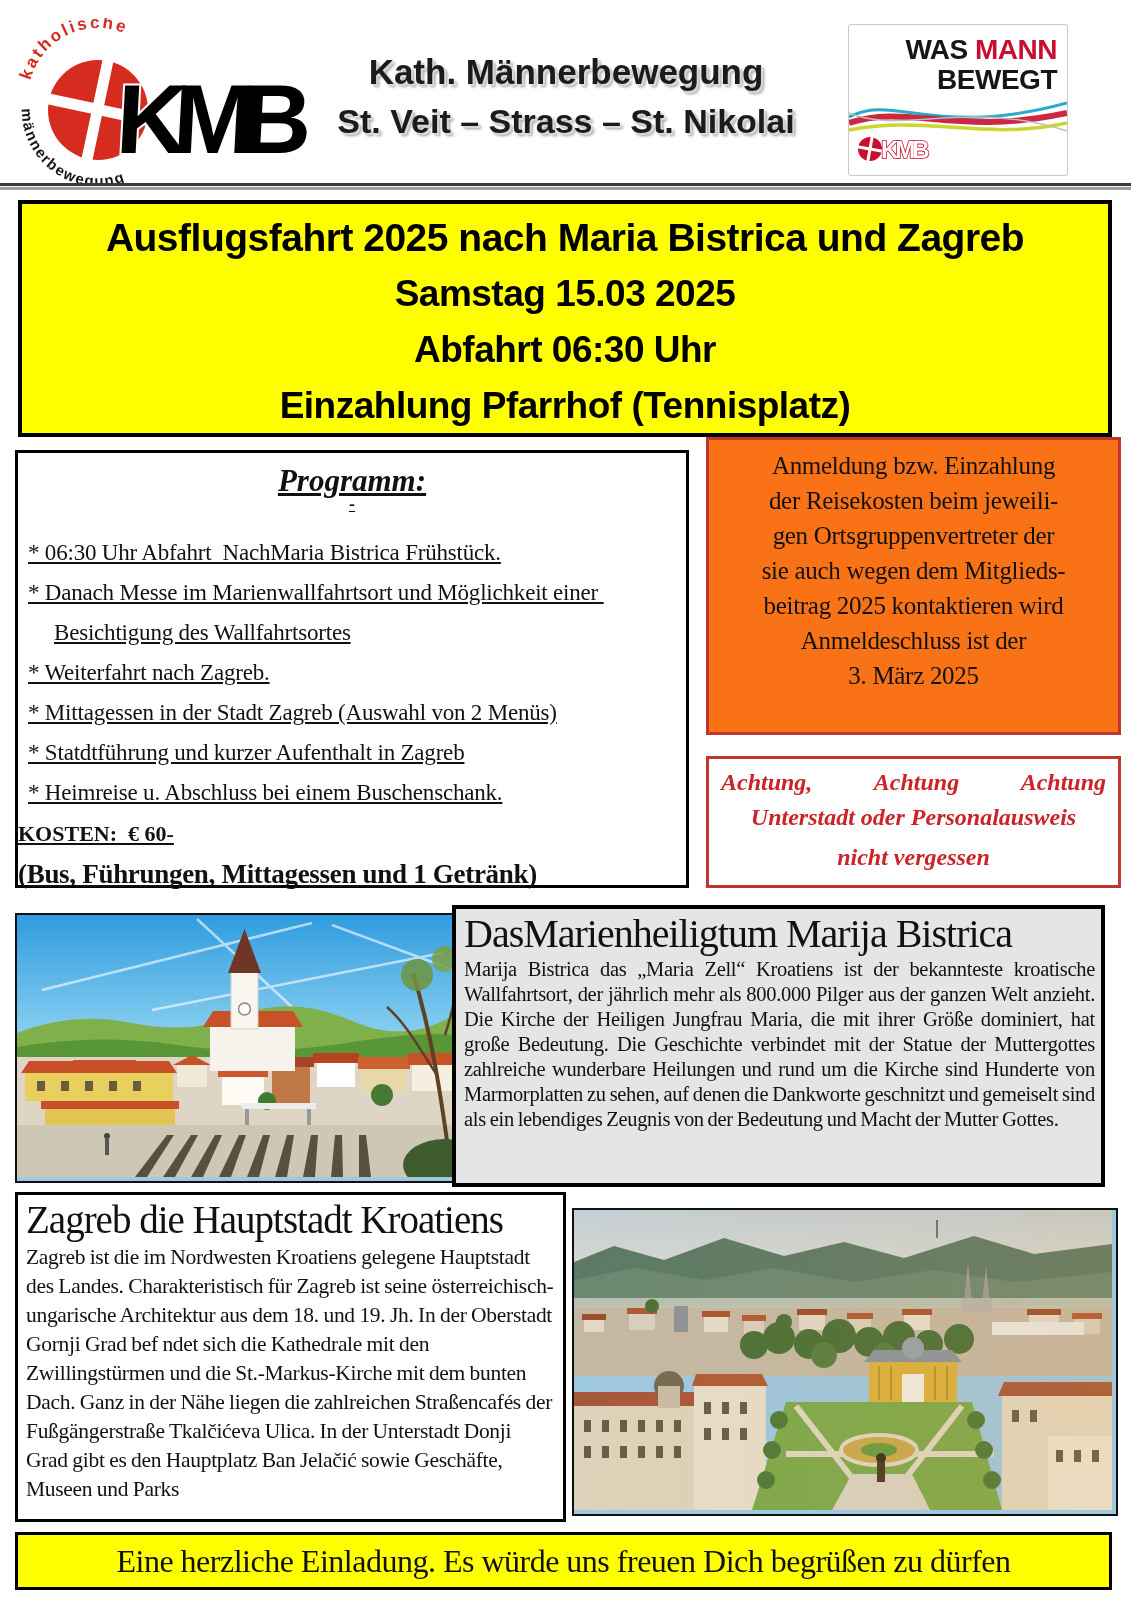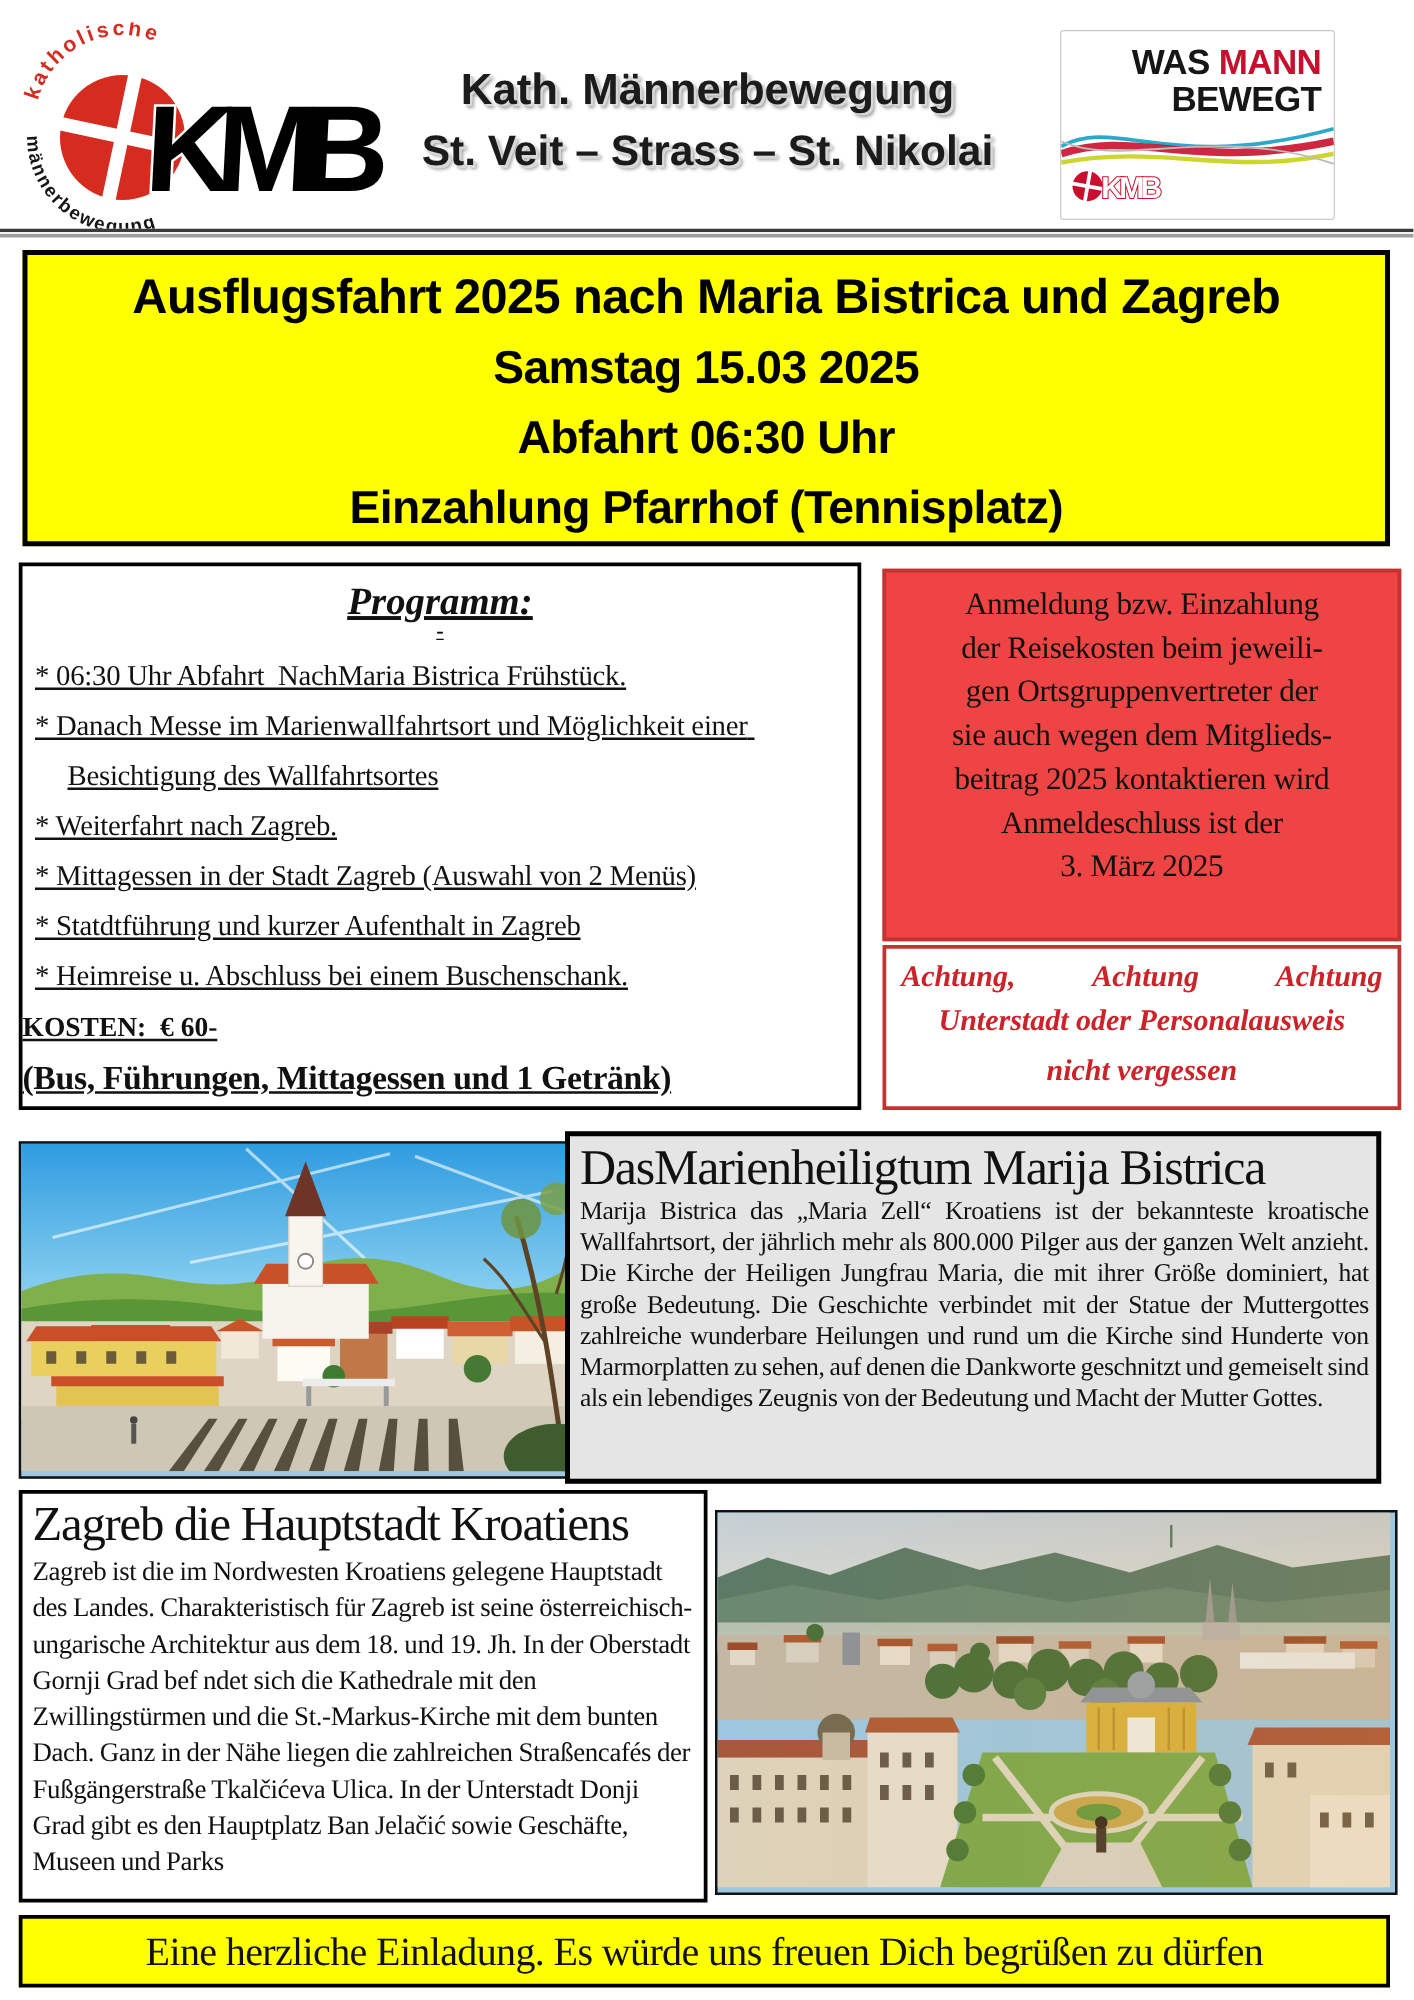--- a/index.html
+++ b/index.html
@@ -31,27 +31,27 @@
   .banner{left:18px;top:200px;width:1086px;height:229px;background:var(--yellow);
     border:4px solid #000;text-align:center;
     font-family:"Liberation Sans","DejaVu Sans",sans-serif;font-weight:bold;color:#000;}
   .banner-line{font-size:37px;line-height:40px;margin-top:16px;letter-spacing:-0.5px;}
   .banner-line:first-child{font-size:39px;margin-top:14px;}
 
   
   .program-box{left:15px;top:450px;width:668px;height:432px;border:3px solid #000;background:#fff;text-decoration:underline;}
   .program-title{margin-top:10px;text-align:center;font-size:31px;font-weight:bold;font-style:italic;text-decoration:underline;}
   .program-mark{text-align:center;font-size:18px;line-height:10px;font-weight:bold;}
-  .prog-items{margin:12px 8px 0 10px;}
+  .prog-items{margin:24px 8px 0 10px;}
   .prog-item{font-size:23px;line-height:40px;padding-left:26px;text-indent:-26px;white-space:pre-wrap;letter-spacing:-0.2px;}
   .program-cost{text-align:left;font-size:22px;font-weight:bold;margin-top:8px;white-space:pre-wrap;}
   .program-cost-note{font-size:27px;font-weight:bold;margin-top:12px;letter-spacing:-0.3px;}
 
   
-  .reg-box{left:706px;top:455px;width:409px;height:292px;border:3px solid var(--box-red);background:#ef4444;}
+  .reg-box{left:706px;top:437px;width:409px;height:292px;border:3px solid var(--box-red);background:#f97316;}
   .reg-lines{margin-top:8px;text-align:center;}
   .reg-line{font-size:25px;line-height:35px;letter-spacing:-0.3px;}
   .warn-box{left:706px;top:756px;width:409px;height:126px;border:3px solid var(--box-red);background:#fff;
     color:var(--warning-red);font-weight:bold;font-style:italic;}
   .warn-row{display:flex;justify-content:space-between;padding:8px 12px 0 12px;font-size:24px;line-height:30px;}
   .warn-line{text-align:center;font-size:24px;line-height:40px;}
 
   
   .photo{border:2px solid #111;background:#9ec8e0;}
   .photo svg{display:block;}

